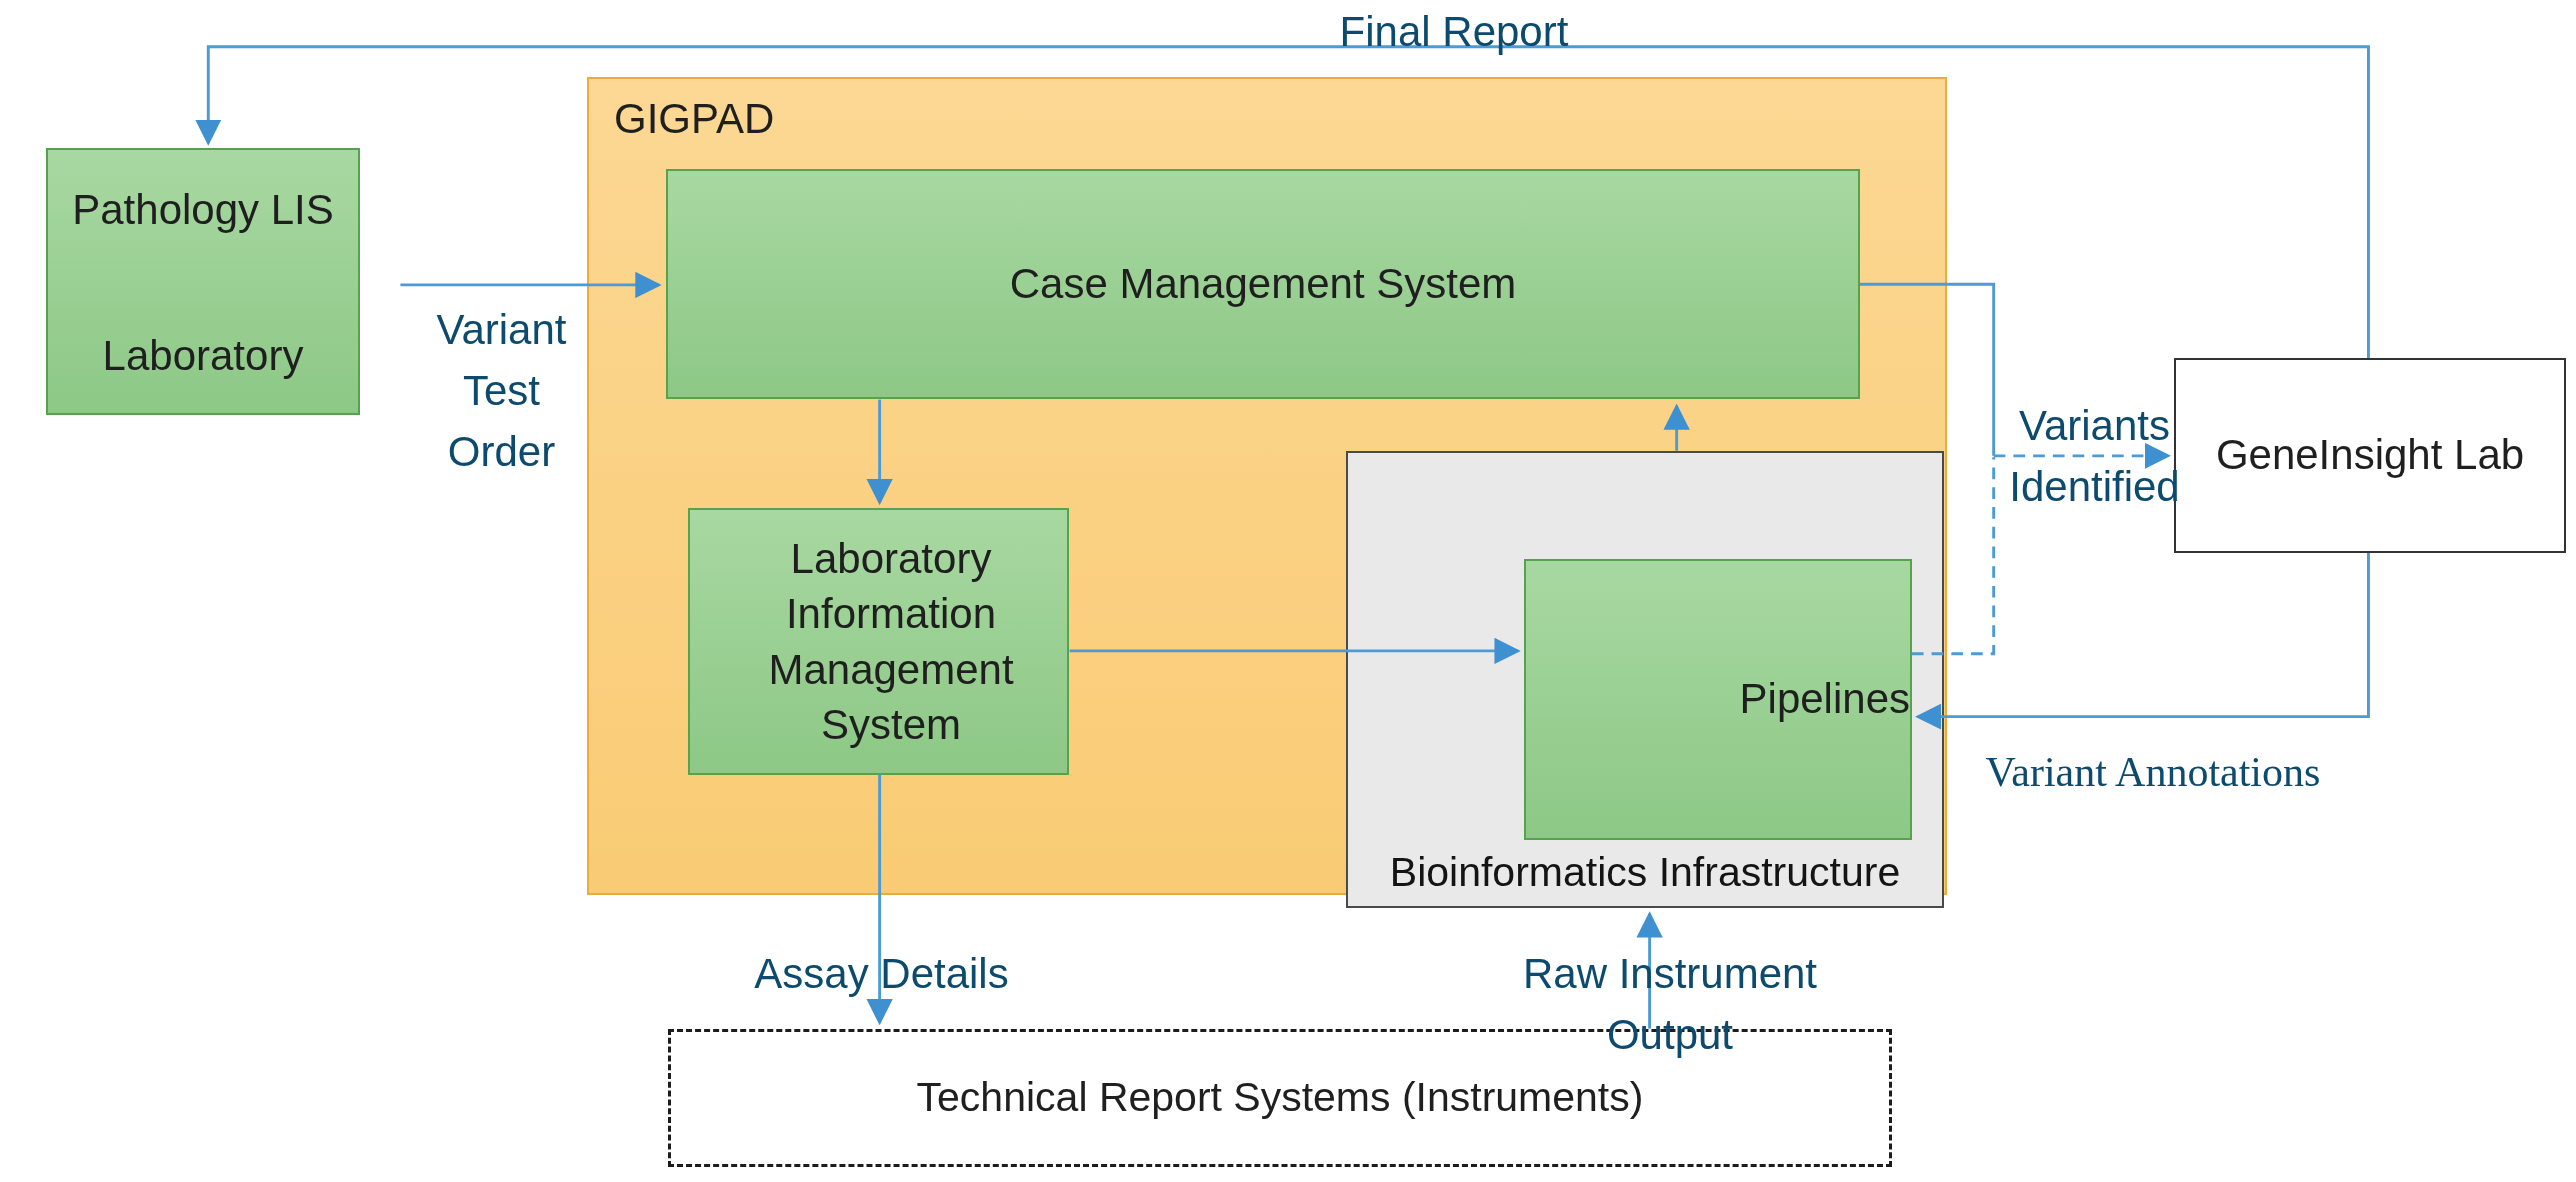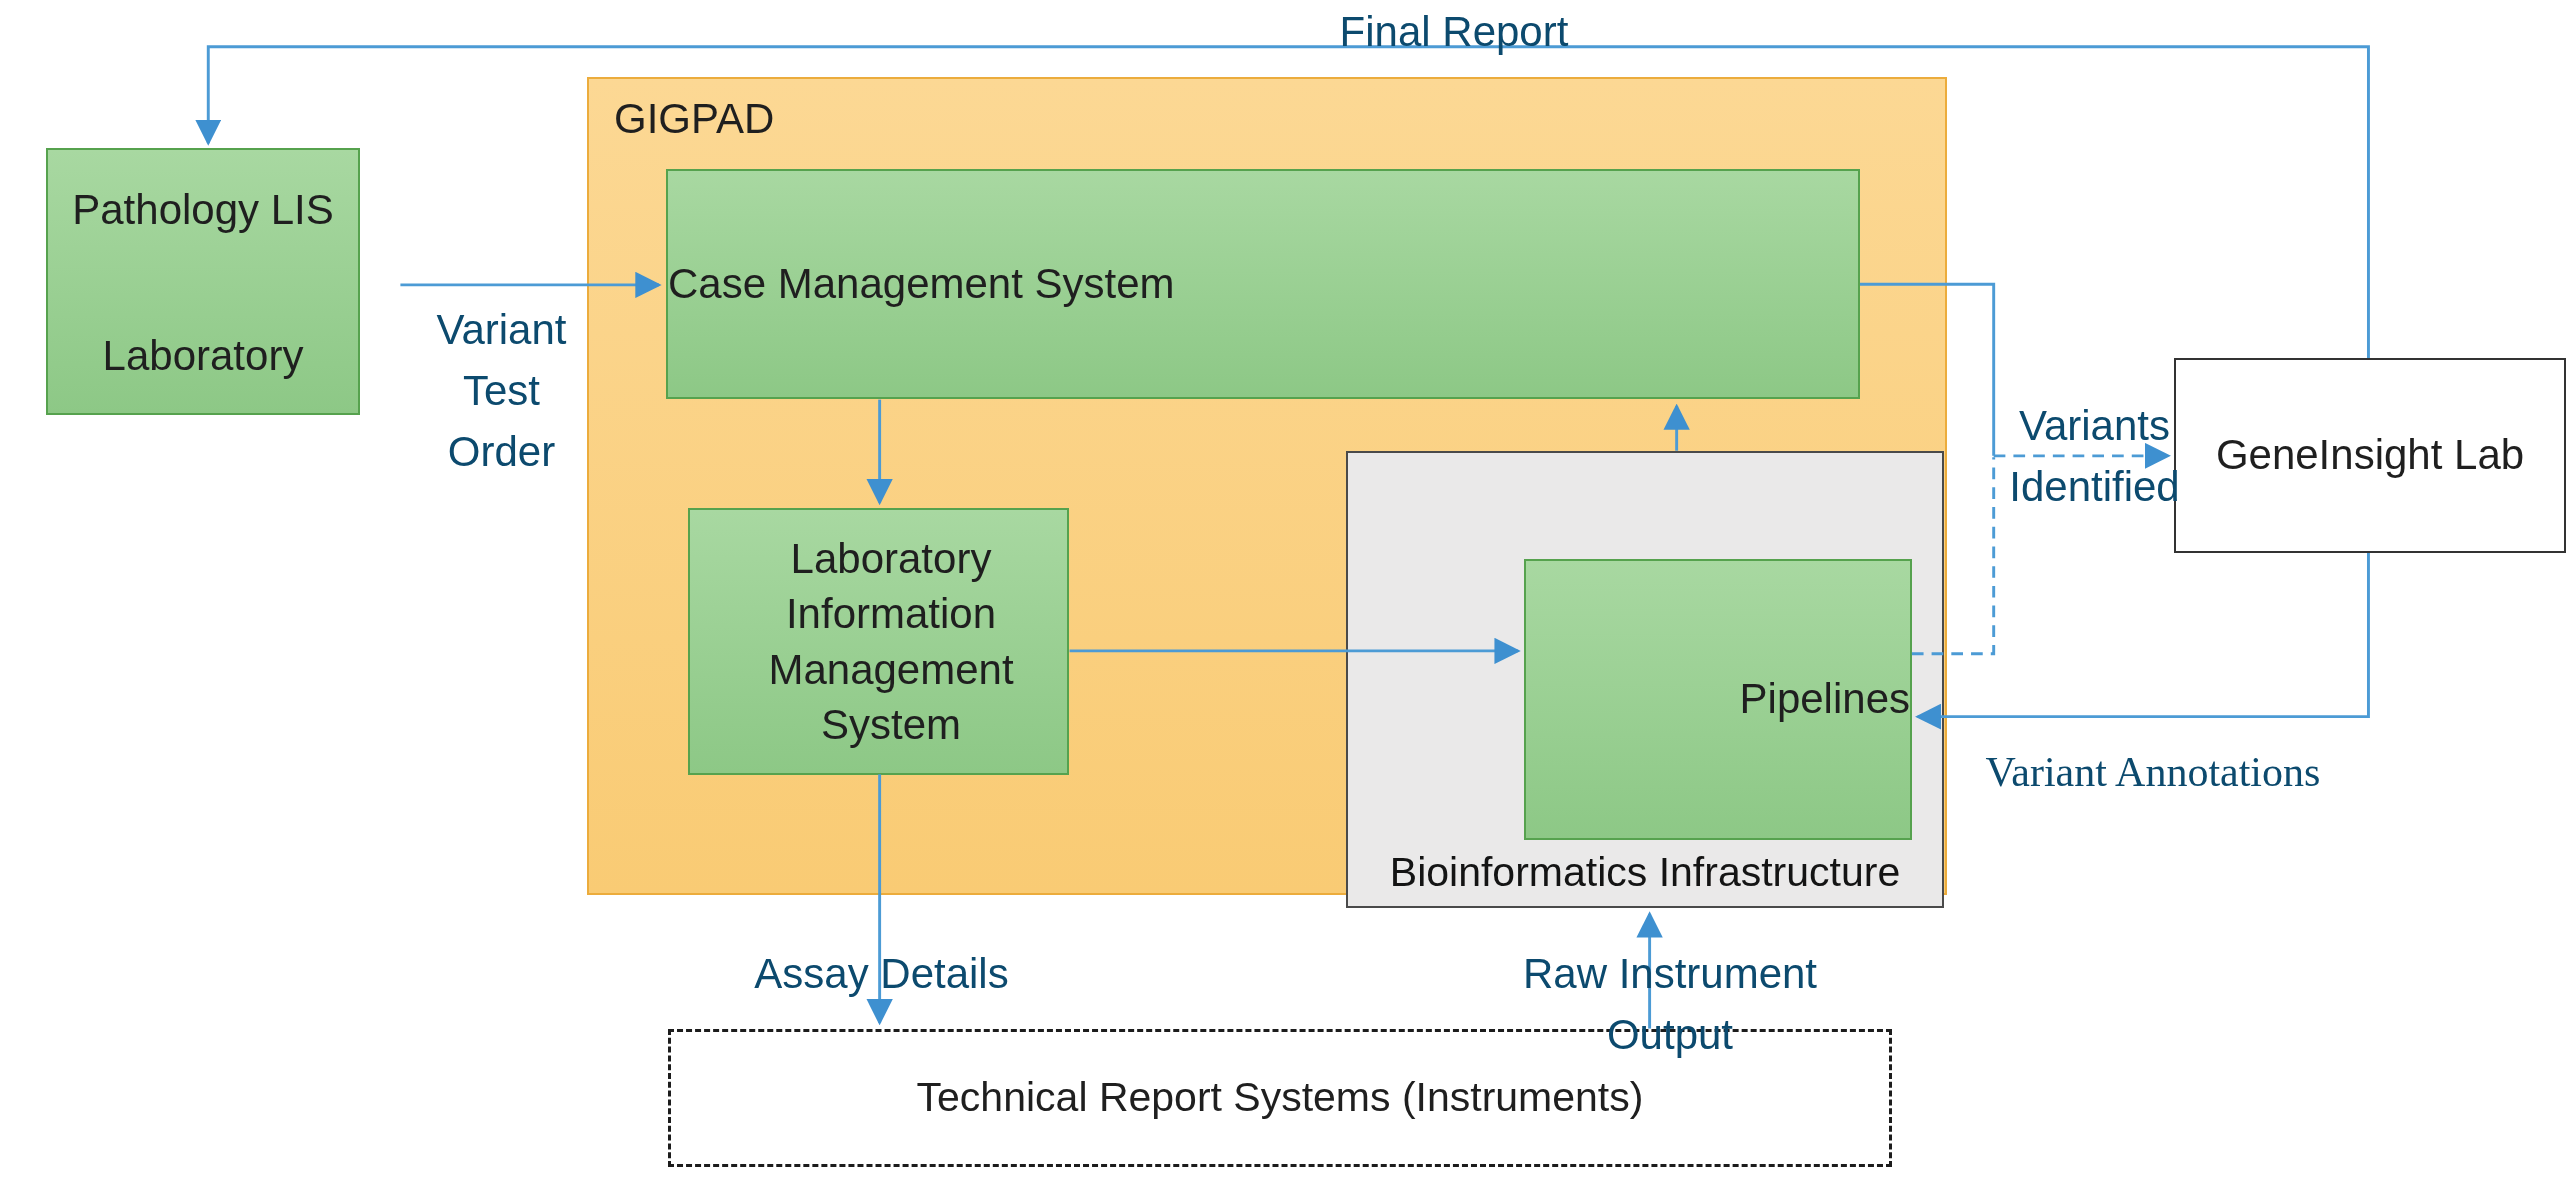--- a/index.html
+++ b/index.html
@@ -33,21 +33,21 @@
     background:#eae9e9;border:2.9px solid #4a4a4a;z-index:2;
   }
   .bioinfo-label{
     position:absolute;left:0;right:0;bottom:10.2px;text-align:center;
     font-size:41px;color:#141414;
   }
   .pathology{left:18px;top:148px;width:314px;height:267px;z-index:3;margin-left:28px;}
   .pathology .title{position:absolute;left:0;right:0;top:34px;}
   .pathology .subtitle{position:absolute;left:0;right:0;top:180px;}
   .cms{left:666px;top:169px;width:1194px;height:230px;z-index:3;
-       display:flex;align-items:center;justify-content:flex-start;}
+       display:flex;align-items:center;justify-content:center;}
   .lims{left:688px;top:508px;width:381px;height:267px;z-index:3;
         display:flex;align-items:center;justify-content:center;padding-left:25px;}
   .lims .node-label{line-height:1.32;}
   .pipelines{left:1524px;top:511px;width:388px;height:281px;z-index:3;
         display:flex;align-items:center;justify-content:flex-end;margin-top:48px;}
   .geneinsight{left:2174px;top:358px;width:392px;height:195px;z-index:3;
         background:#ffffff;border:2.9px solid #333333;
         display:flex;align-items:center;justify-content:center;}
   .instruments{left:668px;top:1029px;width:1224px;height:138px;z-index:3;
         background:#ffffff;border:3.7px dashed #1c1c1c;

